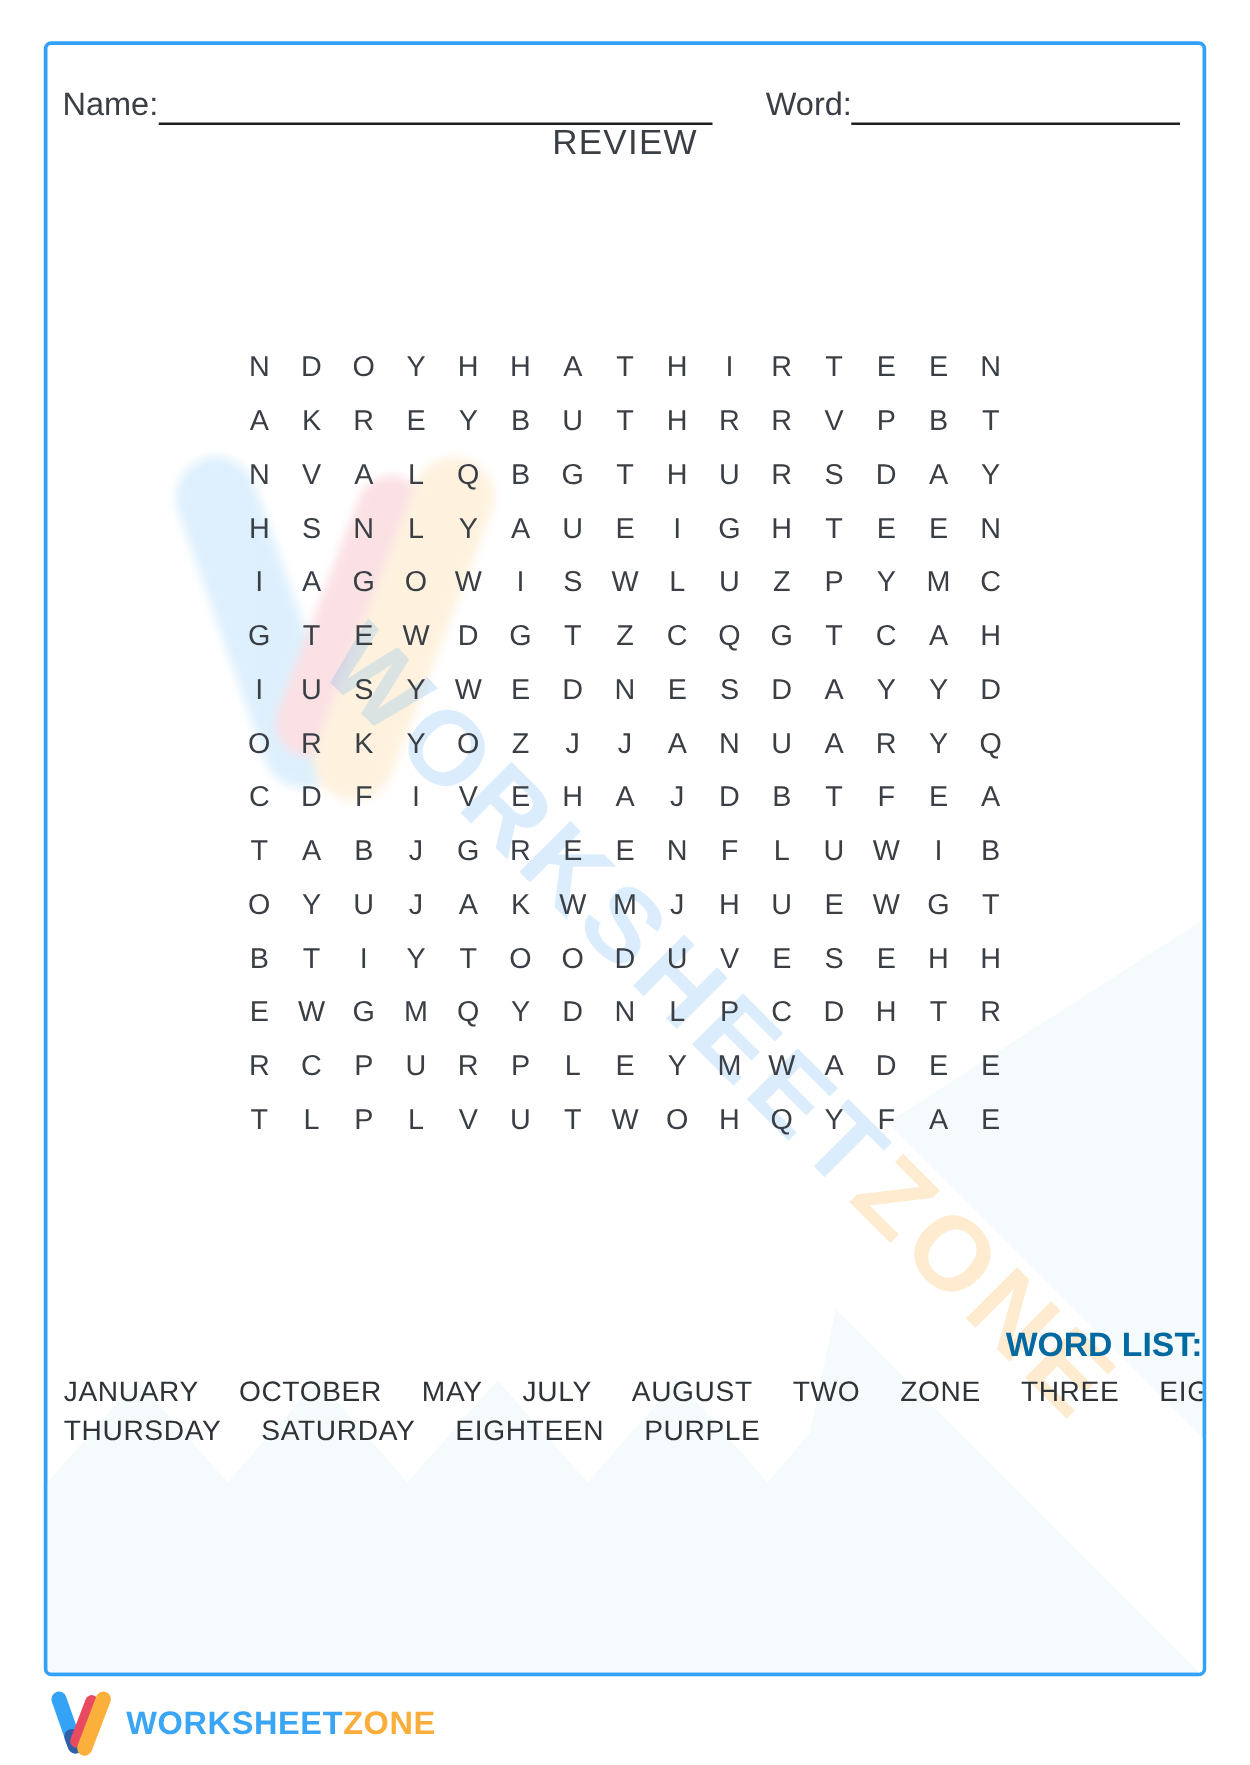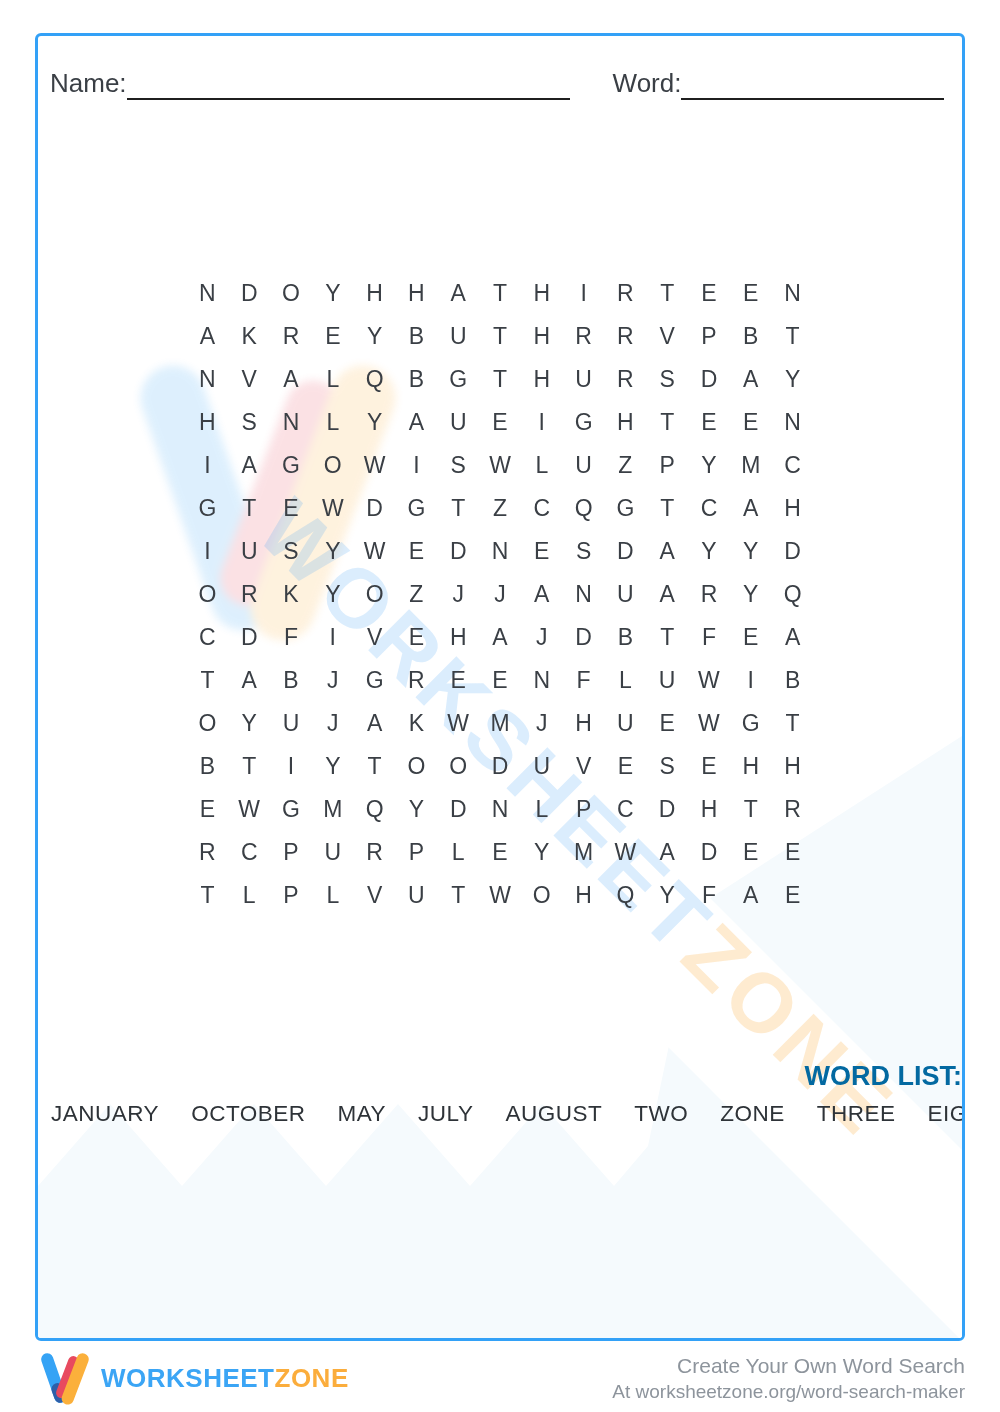--- a/index.html
+++ b/index.html
@@ -111,20 +111,21 @@
 
     <div class="content">
 
       <div class="head-row">
         <span class="label">Name:</span>
         <span class="fill-line line-name"></span>
         <span class="label">Word:</span>
         <span class="fill-line line-grade"></span>
       </div>
 
+      <div class="title">REVIEW</div>
 
       <div class="grid" id="grid">
           <span class="cell">N</span>
           <span class="cell">D</span>
           <span class="cell">O</span>
           <span class="cell">Y</span>
           <span class="cell">H</span>
           <span class="cell">H</span>
           <span class="cell">A</span>
           <span class="cell">T</span>
@@ -353,34 +354,36 @@
             <span class="word-item">JANUARY</span>
             <span class="word-item">OCTOBER</span>
             <span class="word-item">MAY</span>
             <span class="word-item">JULY</span>
             <span class="word-item">AUGUST</span>
             <span class="word-item">TWO</span>
             <span class="word-item">ZONE</span>
             <span class="word-item">THREE</span>
             <span class="word-item">EIGHT</span>
           </div>
+          <div class="word-line">
+            <span class="word-item">THURSDAY</span>
+            <span class="word-item">SATURDAY</span>
+            <span class="word-item">EIGHTEEN</span>
+            <span class="word-item">PURPLE</span>
+          </div>
         </div>
 
     </div>
   </div>
 
   <div class="footer">
     <div class="brand">
       <svg class="brand-mark" viewBox="0 0 60 60">
         <line x1="12" y1="10" x2="26" y2="50" stroke="#35a3f5" stroke-width="13" stroke-linecap="round"></line>
         <line x1="23" y1="42" x2="26" y2="50" stroke="#2f5fa8" stroke-width="13" stroke-linecap="round"></line>
         <line x1="27" y1="46" x2="40" y2="12" stroke="#e84a5f" stroke-width="11" stroke-linecap="round"></line>
         <line x1="34" y1="52" x2="50" y2="10" stroke="#fbb03b" stroke-width="13" stroke-linecap="round"></line>
       </svg>
       <span class="brand-text"><span class="b1">WORKSHEET</span><span class="b2">ZONE</span></span>
     </div>
-    <div class="footer-right">
-      <div class="footer-tagline">Create Your Own Word Search</div>
-      <div class="footer-url">At worksheetzone.org/word-search-maker</div>
-    </div>
   </div>
 
 </div>
 
 </body></html>

